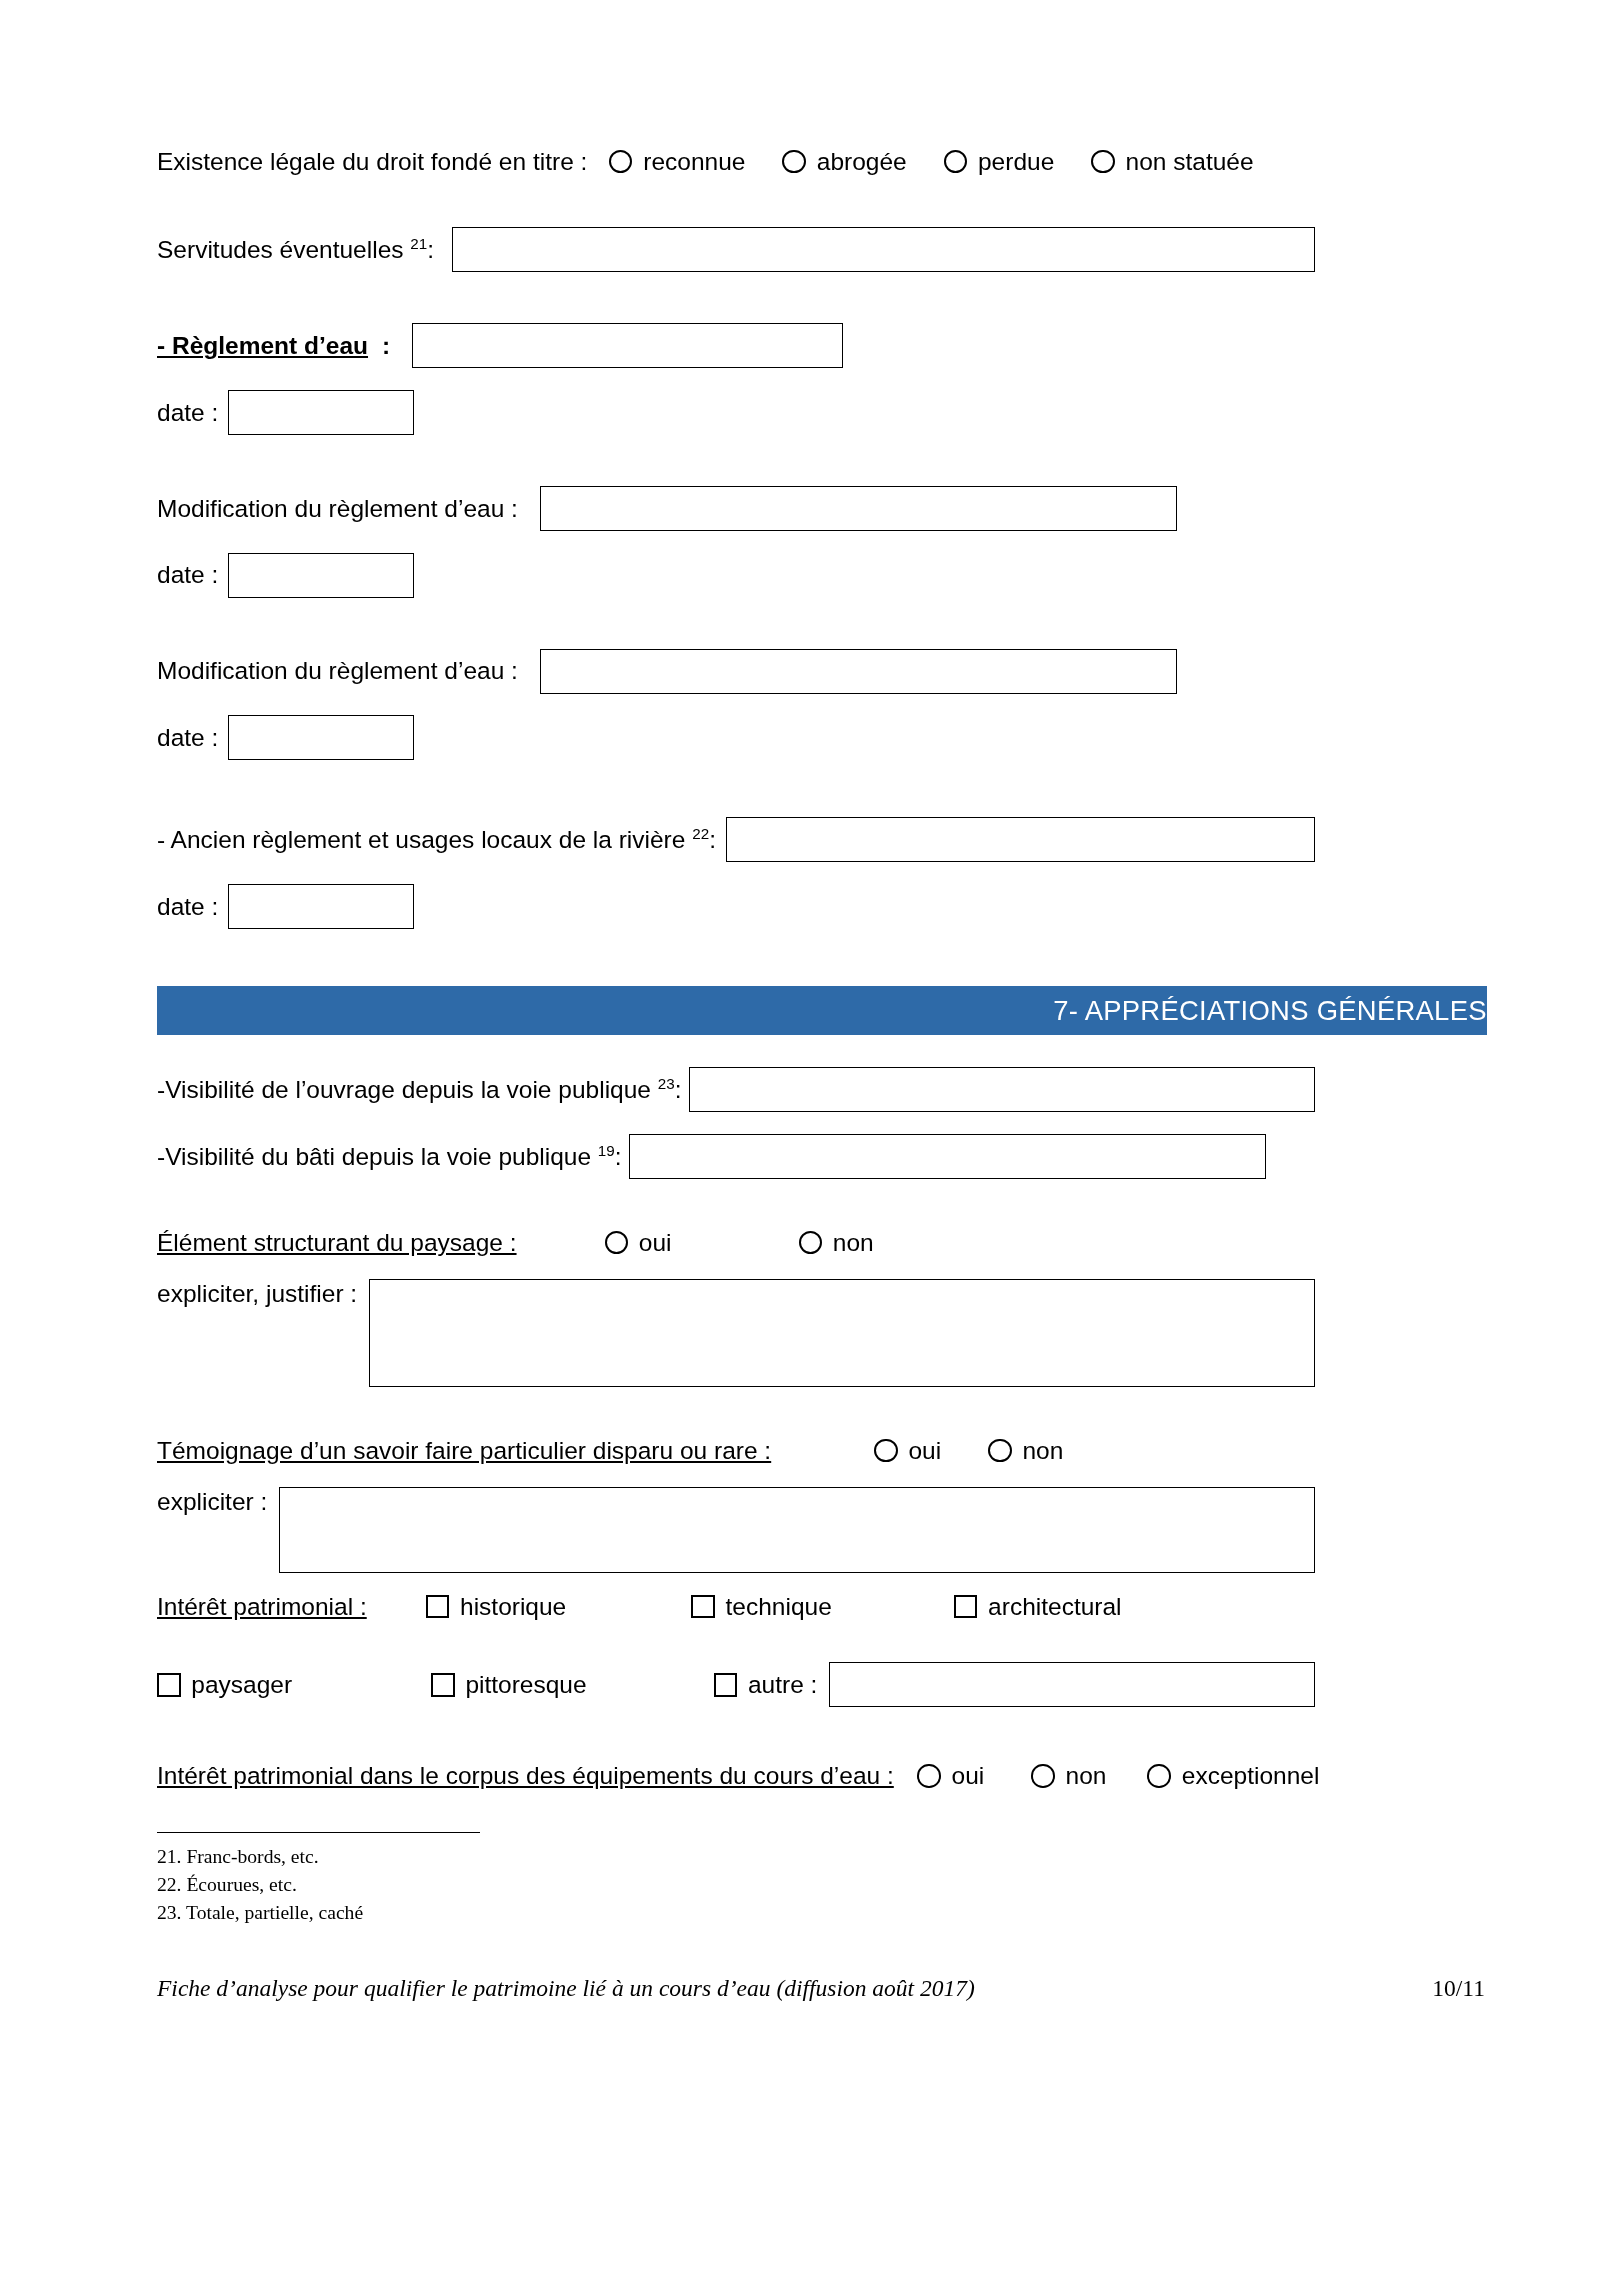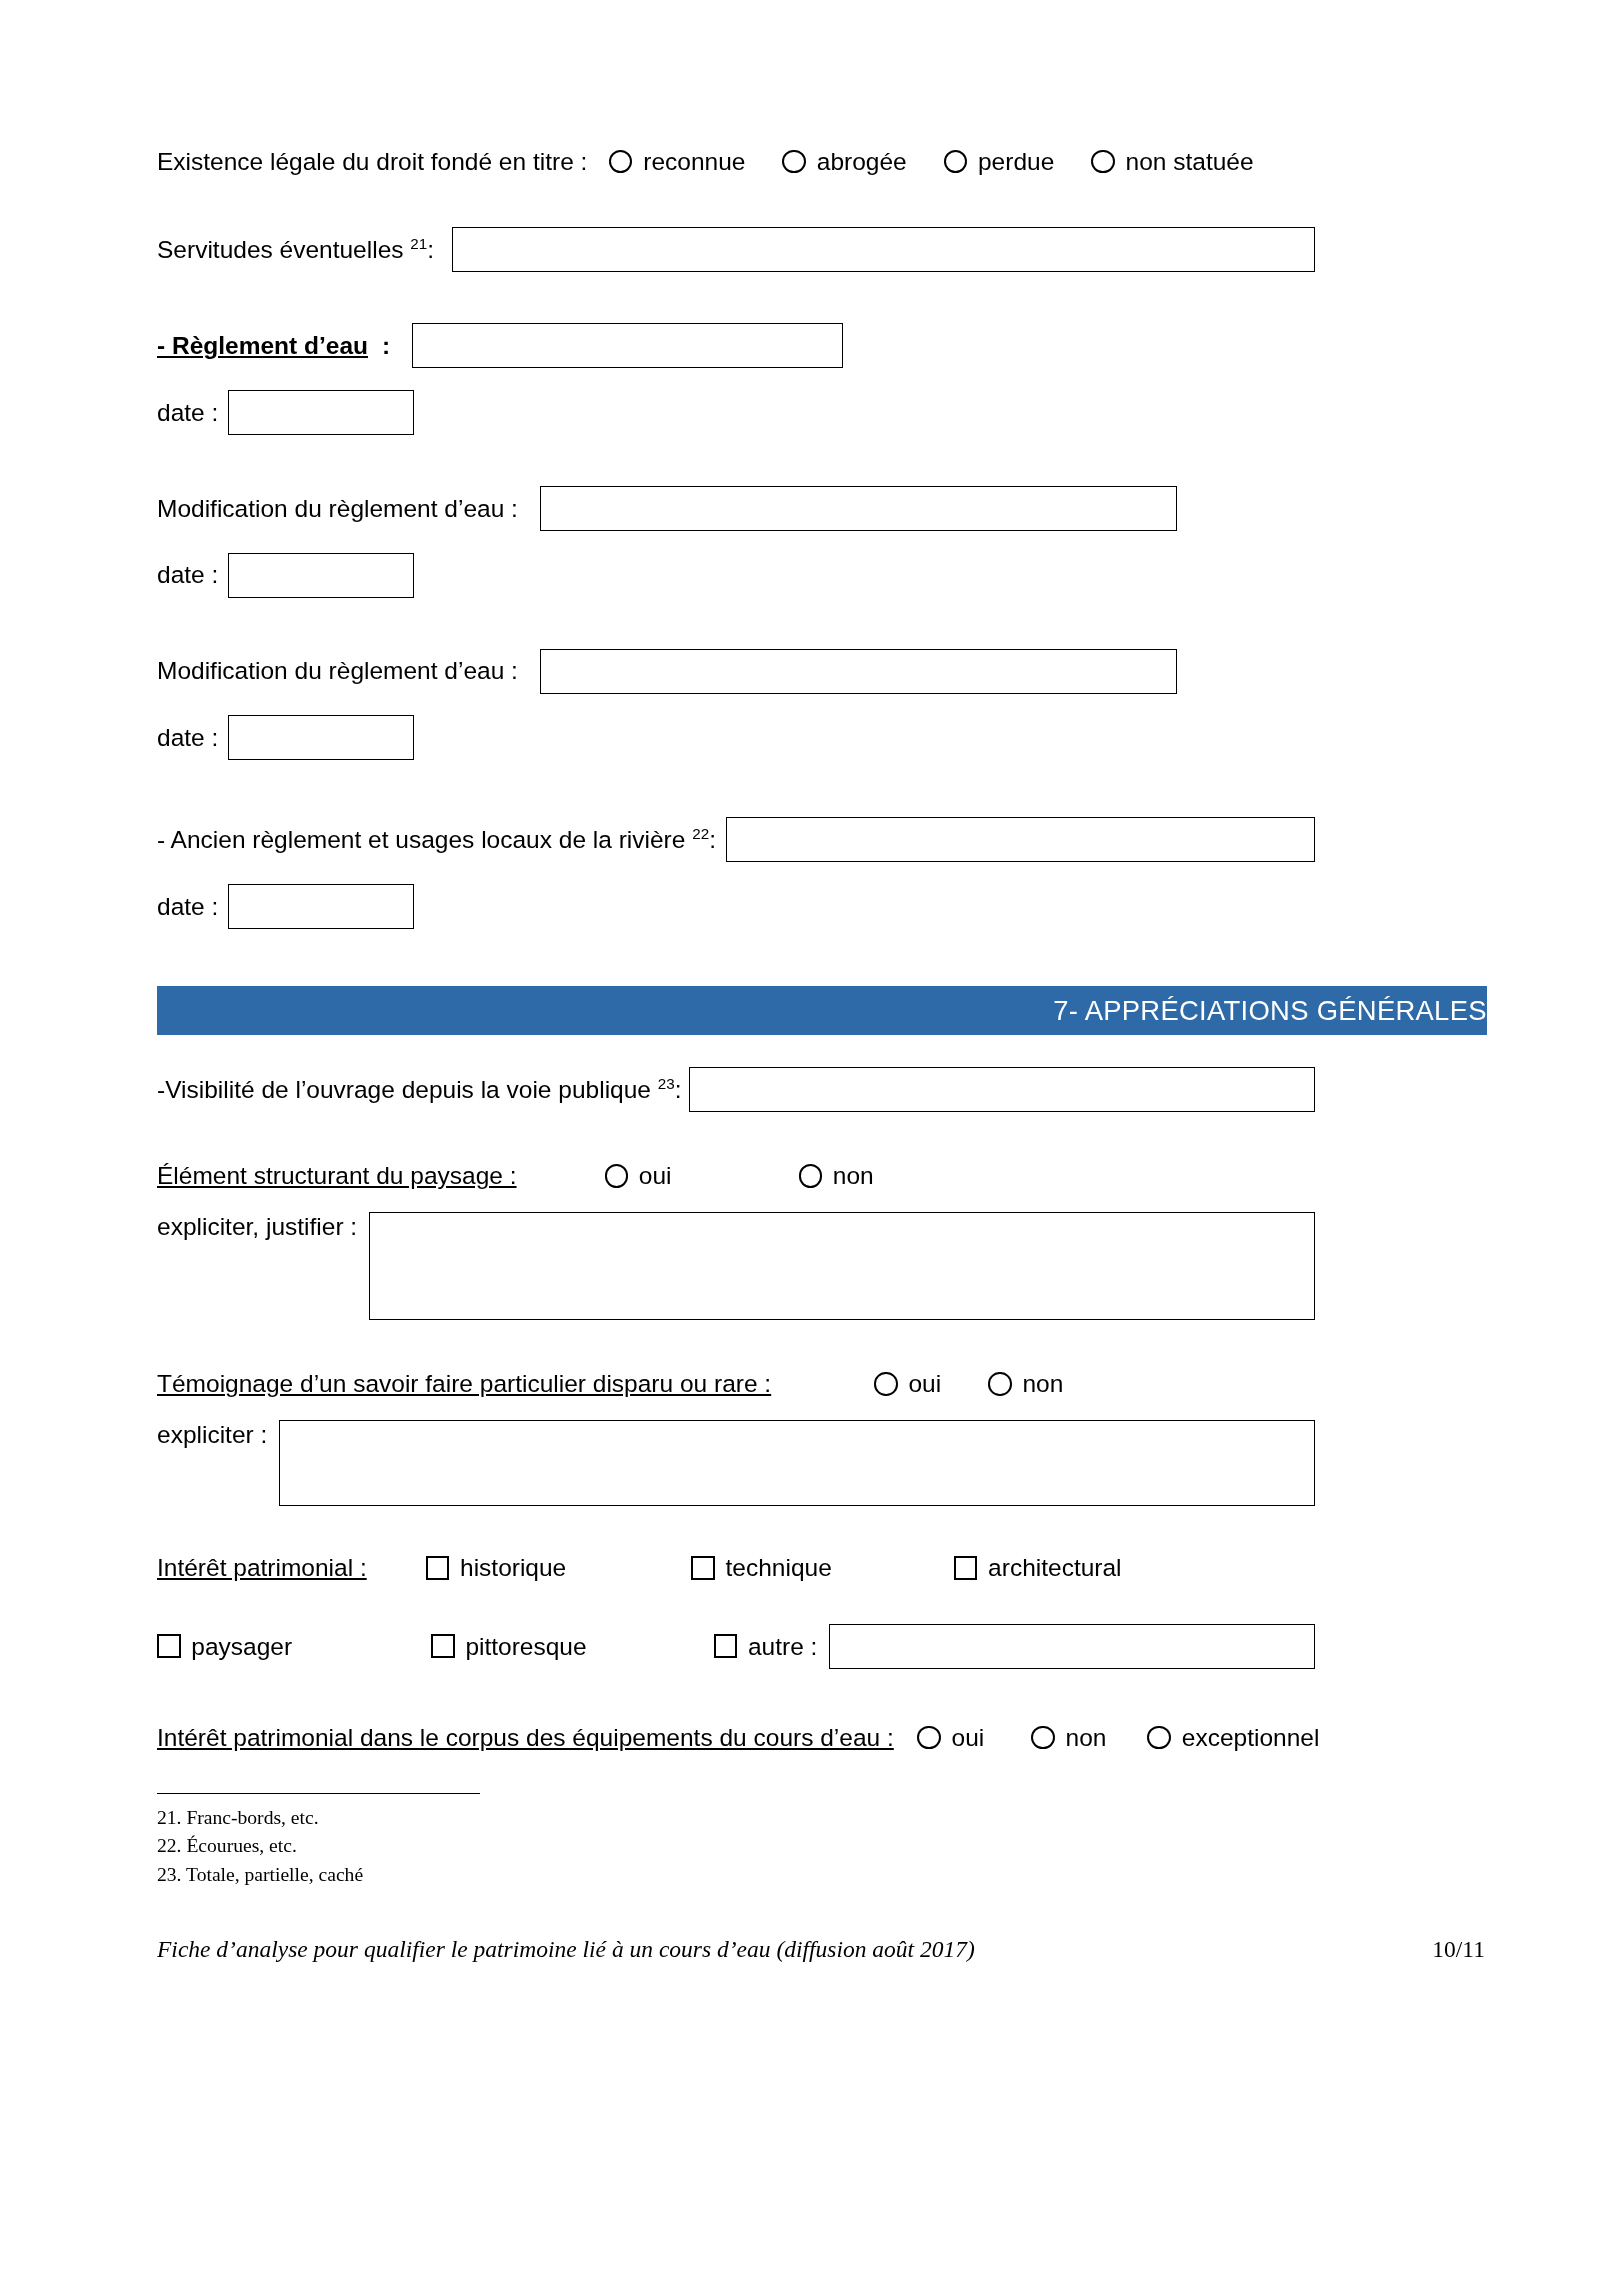--- a/index.html
+++ b/index.html
@@ -171,20 +171,24 @@
     <span class="box" style="width:186px;margin-left:9.8px;"></span>
   </div>
 
   <div class="sect-head" style="margin-top:57px;width:1318px;">7- APPRÉCIATIONS GÉNÉRALES</div>
 
   <div class="row" style="margin-top:32px;">
     <span class="lbl"><span>-Visibilité de l’ouvrage depuis la voie publique </span><sup>23</sup><span>:</span></span>
     <span class="box" style="width:637px;margin-left:7.8px;"></span>
   </div>
 
+  <div class="row mt-b">
+    <span class="lbl"><span>-Visibilité du bâti depuis la voie publique </span><sup>19</sup><span>:</span></span>
+    <span class="box" style="width:637px;margin-left:7.8px;"></span>
+  </div>
 
 
   <div class="row" style="margin-top:49px;">
     <span class="lbl u">Élément structurant du paysage :</span>
     <span class="opt" style="margin-left:88px;">
       <span class="radio"></span>
       <span class="lbl">oui</span>
     </span>
     <span class="opt" style="margin-left:127px;">
       <span class="radio"></span>
@@ -205,21 +209,21 @@
     <span class="opt" style="margin-left:47px;">
       <span class="radio"></span>
       <span class="lbl">non</span>
     </span>
   </div>
   <div class="row mt-b" style="align-items:flex-start;">
     <span class="lbl">expliciter :</span>
     <span class="bigbox" style="width:1191px;height:86px;margin-left:11.8px;"></span>
   </div>
 
-  <div class="row" style="margin-top:47px;text-align:center;">
+  <div class="row" style="margin-top:19px;text-align:center;">
     <span class="lbl u">Intérêt patrimonial :</span>
     <span class="opt" style="margin-left:59px;">
       <span class="check"></span>
       <span class="lbl">historique</span>
     </span>
     <span class="opt" style="margin-left:125px;">
       <span class="check"></span>
       <span class="lbl">technique</span>
     </span>
     <span class="opt" style="margin-left:122px;">

